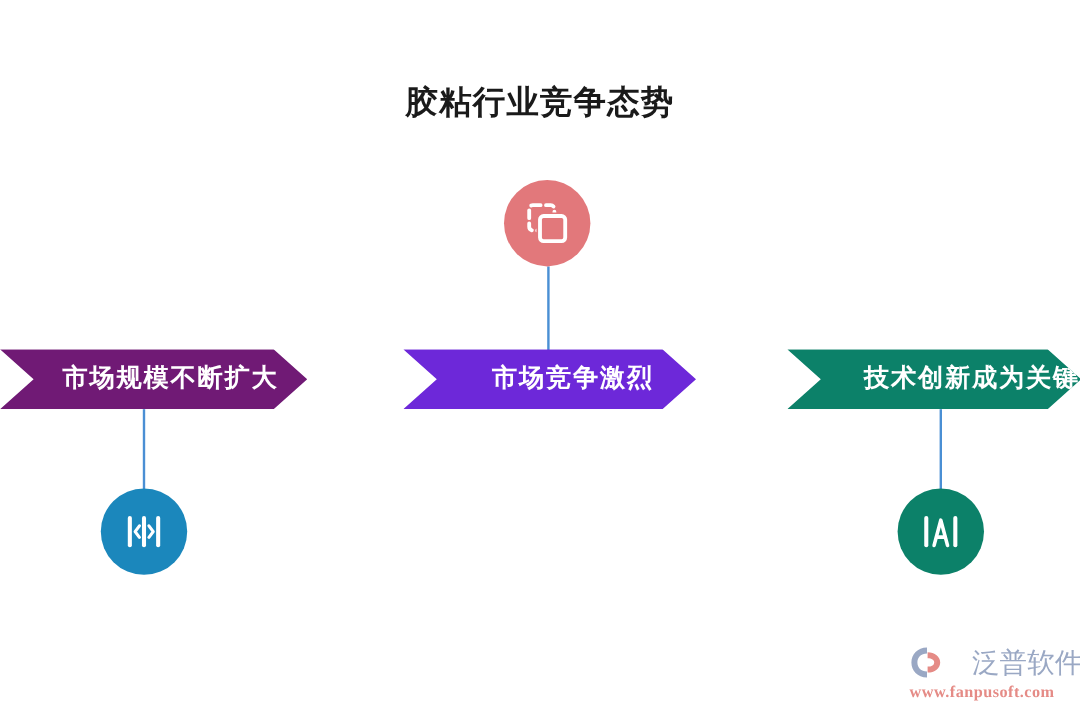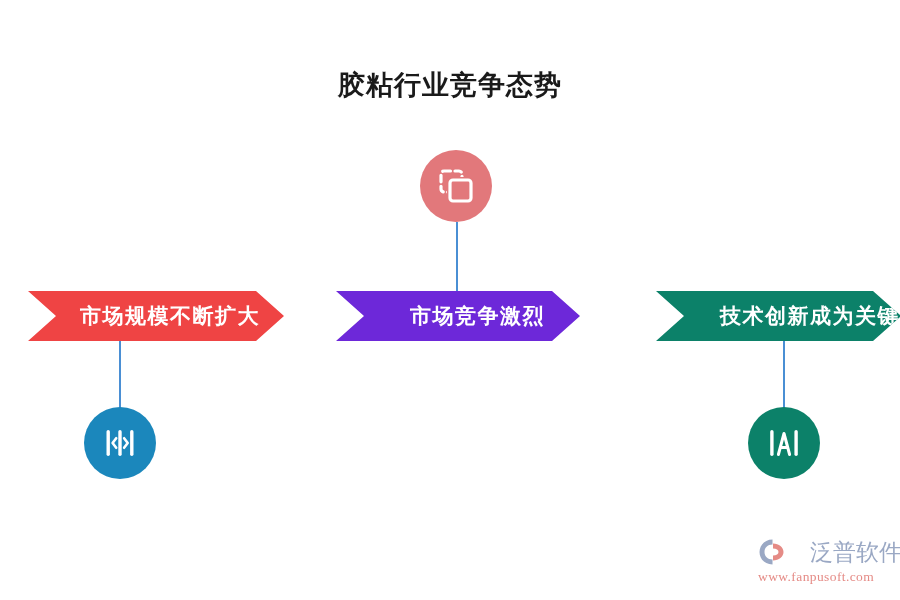--- a/index.html
+++ b/index.html
@@ -76,22 +76,21 @@
 
   
   .chev-full {
     clip-path: polygon(0 0, calc(100% - 28px) 0, 100% 50%, calc(100% - 28px) 100%, 0 100%, 28px 50%);
   }
 
   #banner-1 {
     left: 0px;
     top: 291px;
     width: 256px;
-    background: #ef4444;
-    margin-left: 28px;
+    background: #701a75;
   }
   #banner-1 .banner-label {
     margin-left: 52px;
   }
 
   #banner-2 {
     left: 336px;
     top: 291px;
     width: 244px;
     background: #6d28d9;
@@ -134,21 +133,21 @@
     font-weight: normal;
     color: #9aa8c4;
     letter-spacing: 0px;
     line-height: 28px;
     white-space: nowrap;
     margin-left: 18px;
   }
   .wm-url {
     font-family: "Liberation Serif", "DejaVu Serif", serif;
     font-size: 13.5px;
-    font-weight: normal;
+    font-weight: bold;
     color: #e58b86;
     letter-spacing: 0.4px;
     line-height: 16px;
     white-space: nowrap;
     margin-top: 1px;
   }
 </style>
 </head>
 <body>
 

